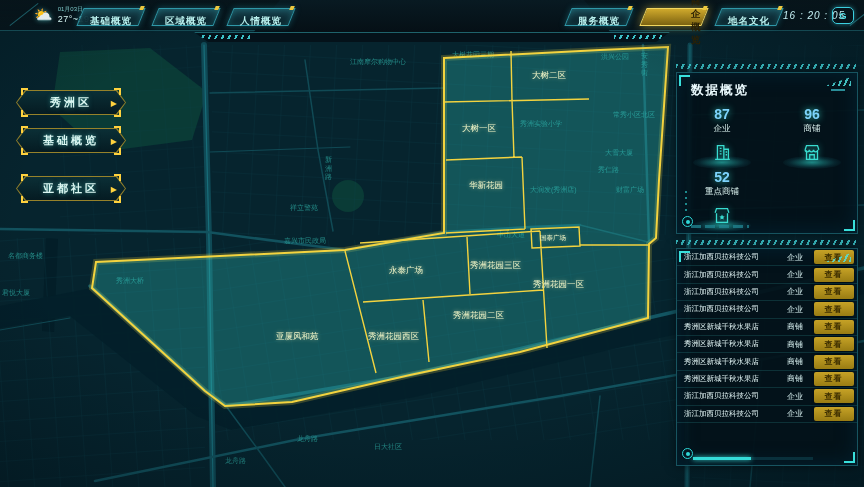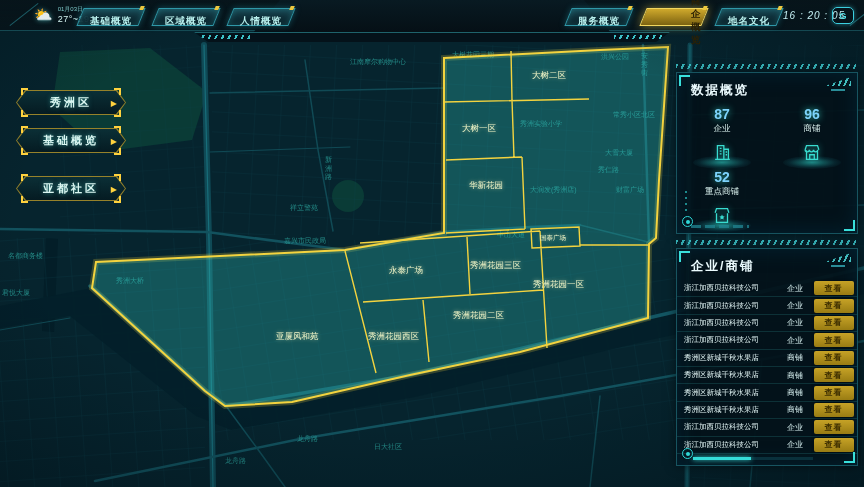--- a/index.html
+++ b/index.html
@@ -352,21 +352,20 @@
         <i></i>
       </span>
     <span class="dash-deco"></span>
   </section>
 
   <div class="pstrip hatch" style="top:240px;"></div>
   <section class="panel" id="panel-business" style="top:248px;height:216px;">
     <span class="tl-corner"></span>
     <span class="tr-hatch"></span>
     <span class="br-corner"></span>
-    <div class="panel-title">企业/商铺</div>
     <div id="tbody">
         <div class="trow">
           <div class="col-name">浙江加西贝拉科技公司</div>
           <div class="col-type">企业</div>
           <div class="col-act">
             <button class="view-btn">查看</button>
           </div>
         </div>
         <div class="trow">
           <div class="col-name">浙江加西贝拉科技公司</div>

